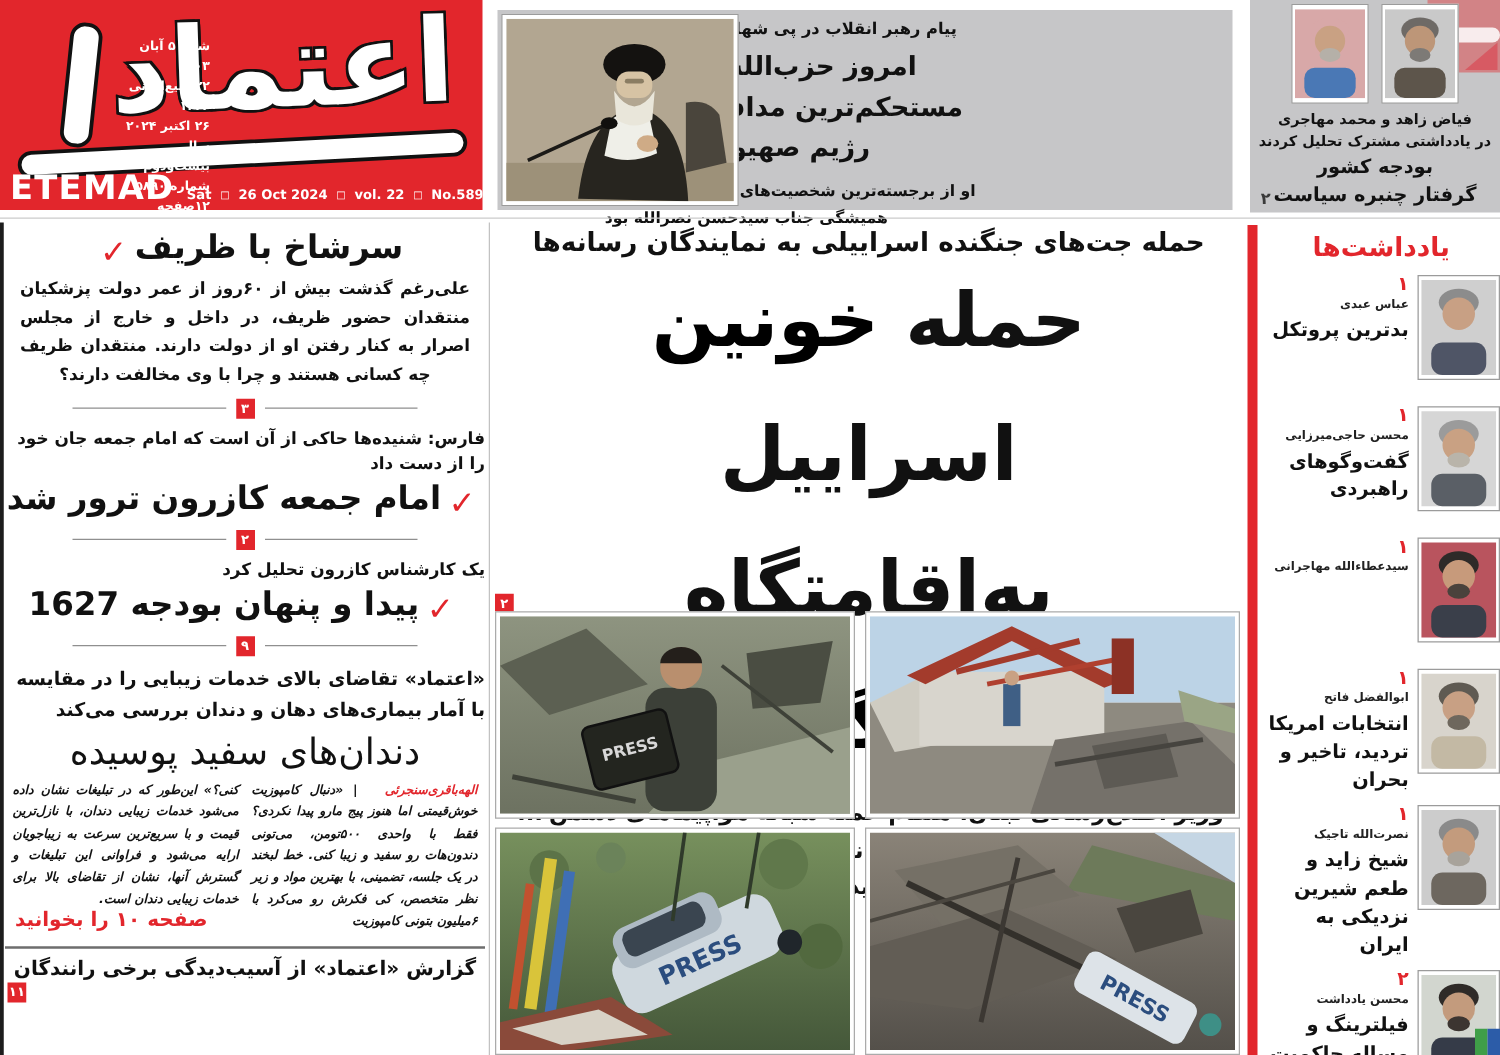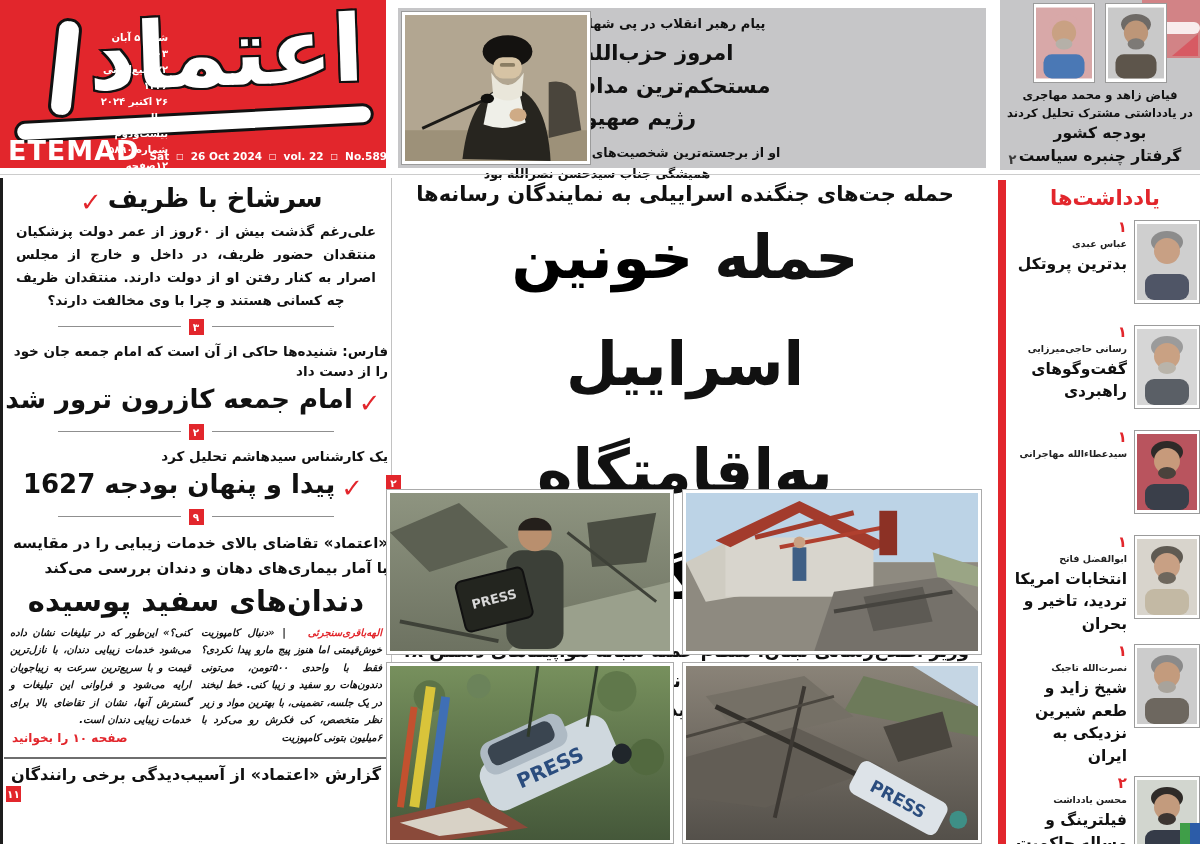--- a/index.html
+++ b/index.html
@@ -50,31 +50,31 @@
   .left-col{position:absolute;left:4px;top:178px;width:384px;color:#111;}
   .check{color:#e2262c;font-size:26px;font-weight:bold;line-height:1;position:relative;top:3px;margin:0 6px;}
   .art-head{font-size:26px;font-weight:800;line-height:1.3;}
   .zarif-head{text-align:left;direction:rtl;display:flex;justify-content:flex-end;align-items:center;padding-left:70px;margin-top:4px;}
   .zarif-body{font-size:13.5px;font-weight:bold;line-height:1.7;text-align:justify;text-align-last:center;padding:4px 12px 0;}
   .div-num{display:flex;align-items:center;justify-content:center;gap:8px;margin:7px auto 6px;width:72%;}
   .div-num .ln{flex:1;height:1px;background:#8f8f8f;}
   .kick-c{font-size:13.5px;font-weight:bold;text-align:right;line-height:1.5;}
   .head-row{display:flex;justify-content:center;align-items:center;margin-top:2px;}
   .teeth-kick{font-size:15px;font-weight:bold;text-align:right;line-height:1.7;margin-top:6px;}
-  .teeth-head{font-size:29px;font-weight:700;text-align:center;margin-top:2px;}
+  .teeth-head{font-size:29px;font-weight:400;text-align:center;margin-top:2px;}
   .teeth-body{position:relative;display:flex;gap:10px;padding:6px 6px 0;direction:rtl;}
   .teeth-col{flex:1;font-size:10px;font-weight:600;line-height:1.75;text-align:justify;font-style:italic;}
   .byline{color:#e2262c;font-weight:bold;margin-left:14px;}
-  .read-more{position:absolute;left:8px;bottom:2px;color:#e2262c;font-weight:bold;font-size:12px;}
+  .read-more{position:absolute;left:8px;bottom:2px;color:#e2262c;font-weight:bold;font-size:16px;}
   .full-div{height:2px;background:#6e6e6e;margin:10px 0 6px;}
   .burns-kick{font-size:16px;font-weight:bold;text-align:center;margin-top:2px;}
   .badge-abs-11{position:absolute;left:2px;top:608px;}
 
   
-  .center-col{position:absolute;left:386px;top:178px;width:598px;height:666px;color:#111;}
+  .center-col{position:absolute;left:396px;top:178px;width:598px;height:666px;color:#111;}
   .main-kick{font-size:21px;font-weight:800;text-align:center;margin-top:4px;}
   .mega{font-size:60px;font-weight:900;text-align:center;line-height:107px;letter-spacing:-1px;margin-top:-2px;}
   .mega .gray{color:#000000;}
   .main-sub{font-size:18px;font-weight:800;text-align:center;line-height:1.65;margin-top:4px;}
   .badge-main{position:absolute;left:0;top:297px;}
   .grid{position:absolute;left:0;right:2px;top:311px;bottom:0;display:grid;direction:ltr;
         grid-template-columns:288px 1fr;grid-template-rows:166px 1fr;gap:7px 8px;}
   .gp{background:#fff;border:1px solid #ababab;padding:3px;}
   .gp svg{width:100%;height:100%;display:block;}
 
@@ -212,21 +212,21 @@
     <div class="head-row">
       <span class="check">✓</span>
       <span class="art-head">امام جمعه کازرون ترور شد</span>
     </div>
     <div class="div-num">
       <span class="ln"></span>
         <span class="badge">۲</span>
         <span class="ln"></span>
     </div>
 
-    <div class="kick-c">یک کارشناس سیدهاشم تحلیل کرد</div>
+    <div class="kick-c">یک کارشناس کازرون تحلیل کرد</div>
     <div class="head-row">
       <span class="check">✓</span>
       <span class="art-head">پیدا و پنهان بودجه 1627</span>
     </div>
     <div class="div-num">
       <span class="ln"></span>
         <span class="badge">۹</span>
         <span class="ln"></span>
     </div>
 
@@ -390,21 +390,21 @@
             <svg viewBox="0 0 60 76">
               <rect class="avatar-bg" width="60" height="76"></rect>
               <ellipse class="avatar-hair" cx="30" cy="18" rx="16" ry="11"></ellipse>
               <circle class="avatar-skin" cx="30" cy="27" r="13"></circle>
               <ellipse class="avatar-beard" cx="30" cy="39" rx="9" ry="6"></ellipse>
               <rect class="avatar-torso" x="8" y="50" width="44" height="26" rx="9"></rect>
             </svg>
           </div>
           <div class="side-txt">
             <div class="side-num">۱</div>
-            <div class="side-author">رسانی حاجی‌میرزایی</div>
+            <div class="side-author">محسن حاجی‌میرزایی</div>
             <div class="side-headline">گفت‌وگوهای راهبردی</div>
           </div>
         </div>
 
         <div class="side-item">
           <div class="side-photo" style="--bg: #b9545e; --skin: #c79a7b; --hair: #2e2a28; --beard: #4a423c; --torso: #3a3f4a;">
             <svg viewBox="0 0 60 76">
               <rect class="avatar-bg" width="60" height="76"></rect>
               <ellipse class="avatar-hair" cx="30" cy="18" rx="16" ry="11"></ellipse>
               <circle class="avatar-skin" cx="30" cy="27" r="13"></circle>

